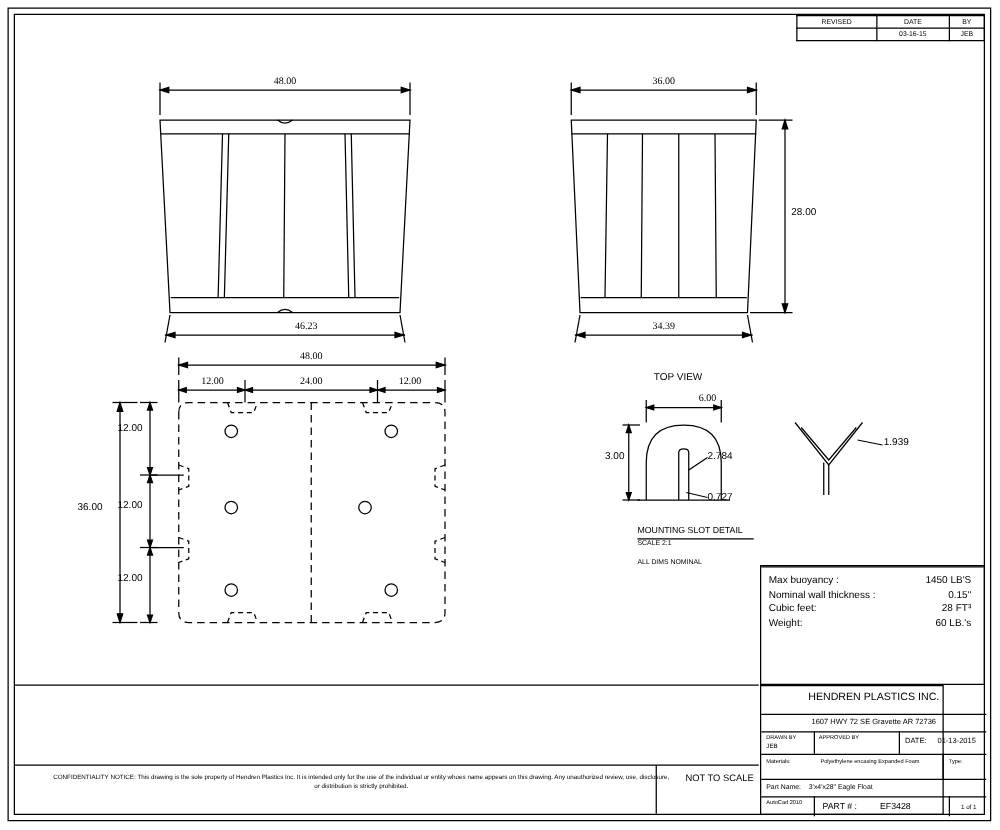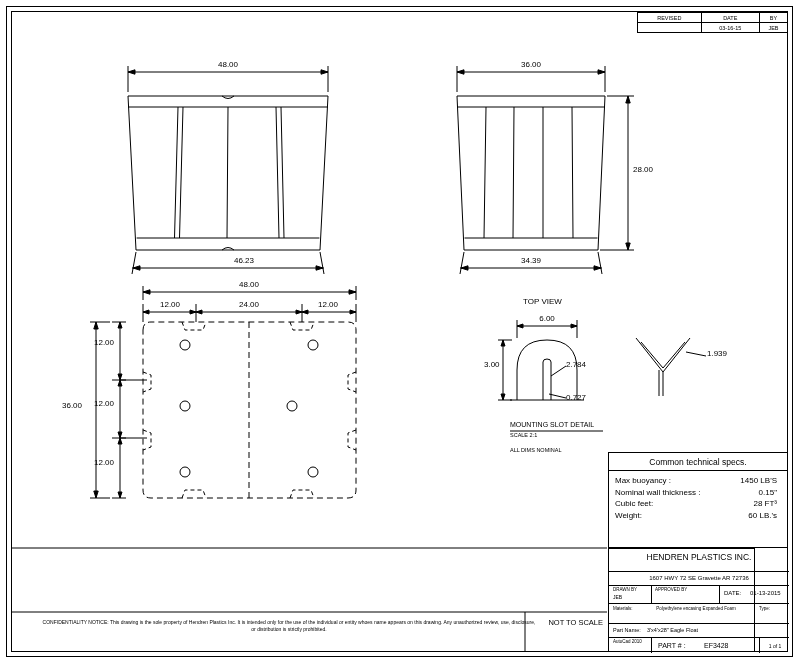--- a/index.html
+++ b/index.html
@@ -39,21 +39,21 @@
     height: 664px;
   }
   .lbl {
     position: absolute;
     font-size: 8px;
     line-height: 1.05;
     white-space: nowrap;
   }
   .lbl.sm { font-size: 7px; }
   .lbl.xs { font-size: 5.5px; }
-  .lbl.c { text-align: center; }
+  .lbl.c { text-align: center; font-family: Liberation Serif, serif; }
   
   .rev-tbl {
     position: absolute;
     left: 637px; top: 12px;
     width: 151px;
     border-collapse: collapse;
     font-size: 5.5px;
     text-align: center;
   }
   .rev-tbl td {
@@ -319,32 +319,31 @@
   <div class="lbl c" style="left:144px; top:301px; width:52px;">12.00</div>
   <div class="lbl c" style="left:223px; top:301px; width:52px;">24.00</div>
   <div class="lbl c" style="left:302px; top:301px; width:52px;">12.00</div>
 
   <div class="lbl" style="left:94px; top:339px;">12.00</div>
   <div class="lbl" style="left:94px; top:400px;">12.00</div>
   <div class="lbl" style="left:94px; top:459px;">12.00</div>
   <div class="lbl" style="left:62px; top:402px;">36.00</div>
 
   <div class="lbl" style="left:523px; top:298px;text-align:center;">TOP VIEW</div>
-  <div class="lbl c" style="left:521px; top:315px; width:52px;">6.00</div>
+  <div class="lbl c" style="left:521px; top:315px; width:52px;text-align:right;">6.00</div>
   <div class="lbl" style="left:484px; top:361px;">3.00</div>
   <div class="lbl" style="left:566px; top:361px;">2.784</div>
   <div class="lbl" style="left:566px; top:394px;">0.727</div>
   <div class="lbl" style="left:707px; top:350px;">1.939</div>
 
   <div class="lbl sm" style="left:510px; top:421px;">MOUNTING SLOT DETAIL</div>
   <div class="lbl xs" style="left:510px; top:433px;">SCALE 2:1</div>
   <div class="lbl xs" style="left:510px; top:448px;">ALL DIMS NOMINAL</div>
 
   <div class="specs">
-    <div class="title">Common technical specs.</div>
     <div class="rowline"></div>
     <div class="row">
       <span>Max buoyancy :</span>
       <span>1450 LB'S</span>
     </div>
     <div class="row">
       <span>Nominal wall thickness :</span>
       <span>0.15"</span>
     </div>
     <div class="row">

